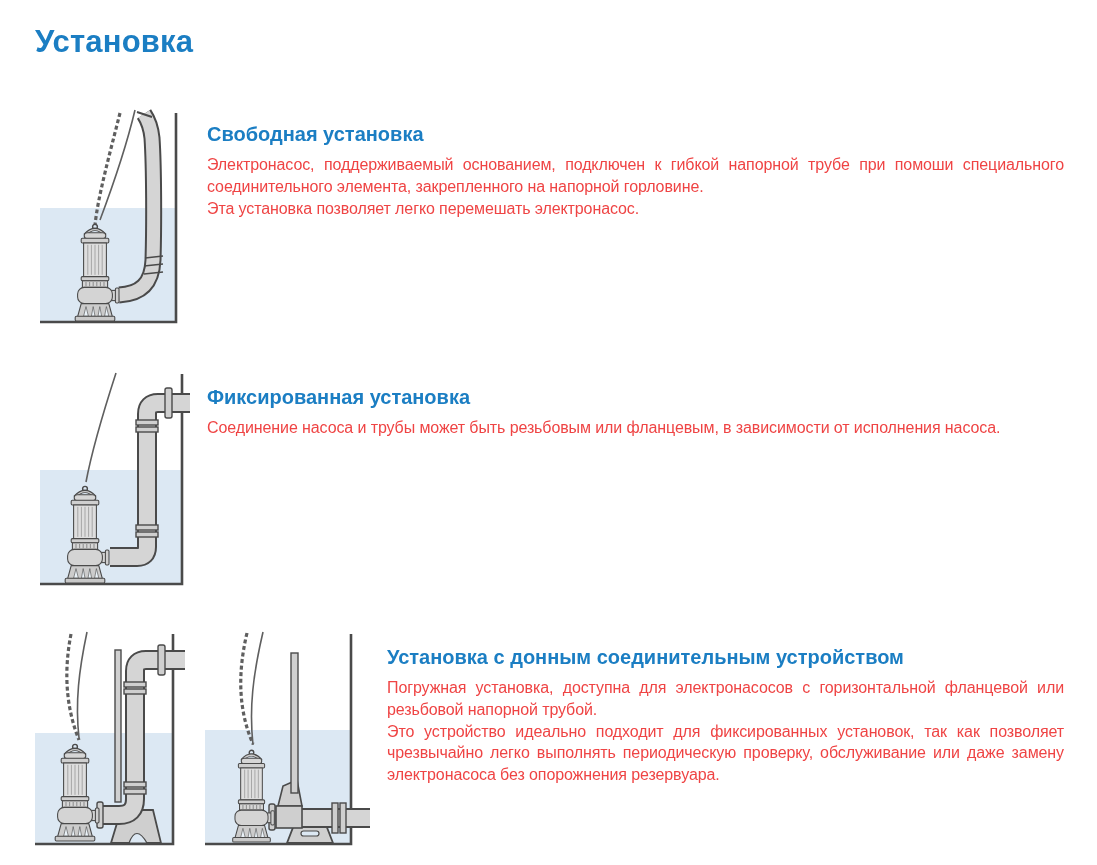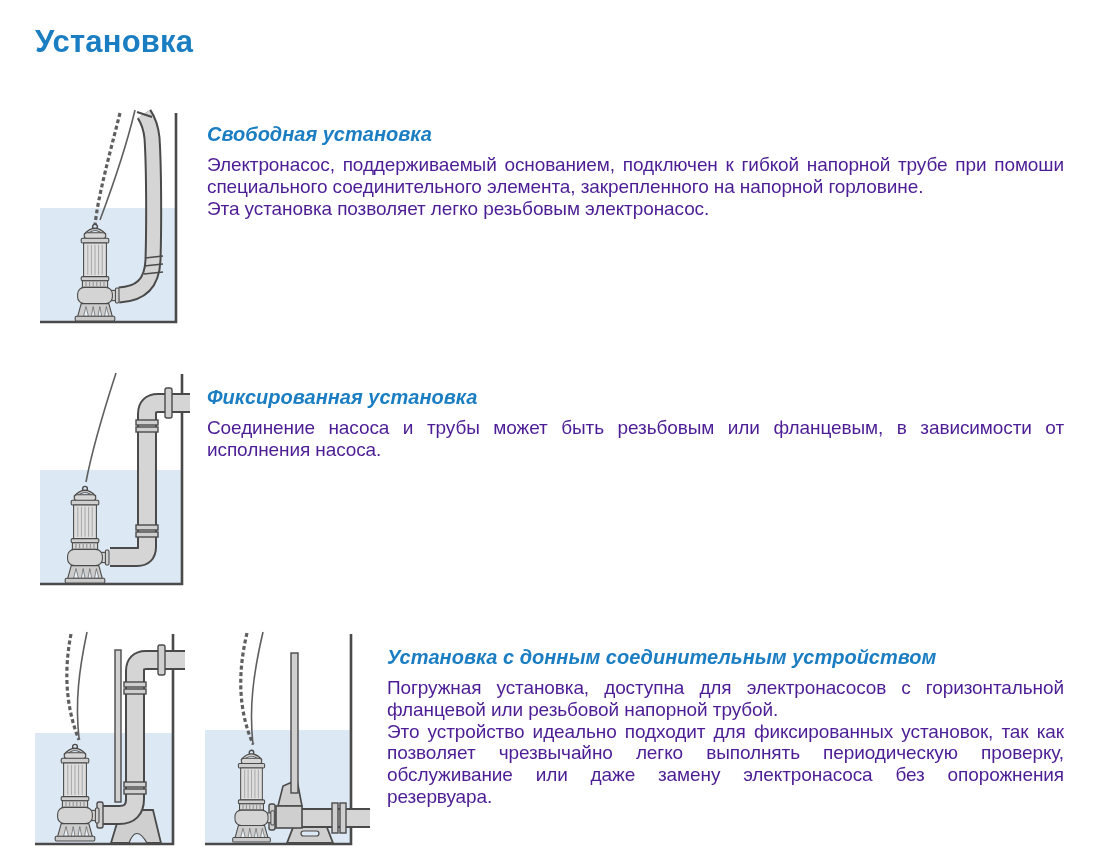--- a/index.html
+++ b/index.html
@@ -7,24 +7,24 @@
     position:relative; width:1097px; height:865px; background:#ffffff;
     font-family:"Liberation Sans", sans-serif; overflow:hidden;
   }
   .page-title {
     position:absolute; left:35px; top:24px;
     font-size:31px; font-weight:bold; color:#1b7ec3; letter-spacing:0.2px;text-align:right;
   }
   .sec-text { position:absolute; }
   .sec-heading {
     font-size:20px; font-weight:bold; color:#1b7ec3;
-    line-height:22px; margin:0 0 9px 0;font-style:italic;
+    line-height:22px; margin:0 0 9px 0;
   }
   .sec-text p {
-    margin:0; font-size:19px; line-height:21.8px; color:#4c1d95;
+    margin:0; font-size:16px; line-height:21.8px; color:#ef4444;
     text-align:justify; letter-spacing:-0.1px;
   }
   .sec1-text { left:207px; top:123px; width:857px; }
   .sec2-text { left:207px; top:386px; width:857px; }
   .sec3-text { left:387px; top:646px; width:677px; }
   .illus { position:absolute; }
   .il1 { left:40px;  top:108px; }
   .il2 { left:40px;  top:370px; }
   .il3 { left:35px;  top:630px; }
   .il4 { left:205px; top:630px; }
@@ -127,21 +127,21 @@
       <path d="M42,3 C32,45 34,82 48,114" fill="none" stroke="#5f5f5f" stroke-width="3.2" stroke-dasharray="4 2.6"></path>
       <path d="M58,2 C48,45 44,78 48,115" fill="none" stroke="#5f5f5f" stroke-width="1.6"></path>
       <use href="#pump" transform="translate(18,118) scale(0.57)"></use>
       <rect x="86" y="23" width="7" height="140" fill="#d0d0d0" stroke="#4a4a4a" stroke-width="1.4"></rect>
     </svg>
   </div>
 
   <div class="sec-text sec1-text">
     <h2 class="sec-heading">Свободная установка</h2>
     <p>Электронасос, поддерживаемый основанием, подключен к гибкой напорной трубе при помоши специального соединительного элемента, закрепленного на напорной горловине.</p>
-    <p>Эта установка позволяет легко резьбовым электронасос.</p>
+    <p>Эта установка позволяет легко перемешать электронасос.</p>
   </div>
 
   <div class="sec-text sec2-text">
     <h2 class="sec-heading">Фиксированная установка</h2>
     <p>Соединение насоса и трубы может быть резьбовым или фланцевым, в зависимости от исполнения насоса.</p>
   </div>
 
   <div class="sec-text sec3-text">
     <h2 class="sec-heading">Установка с донным соединительным устройством</h2>
     <p>Погружная установка, доступна для электронасосов с горизонтальной фланцевой или резьбовой напорной трубой.</p>

